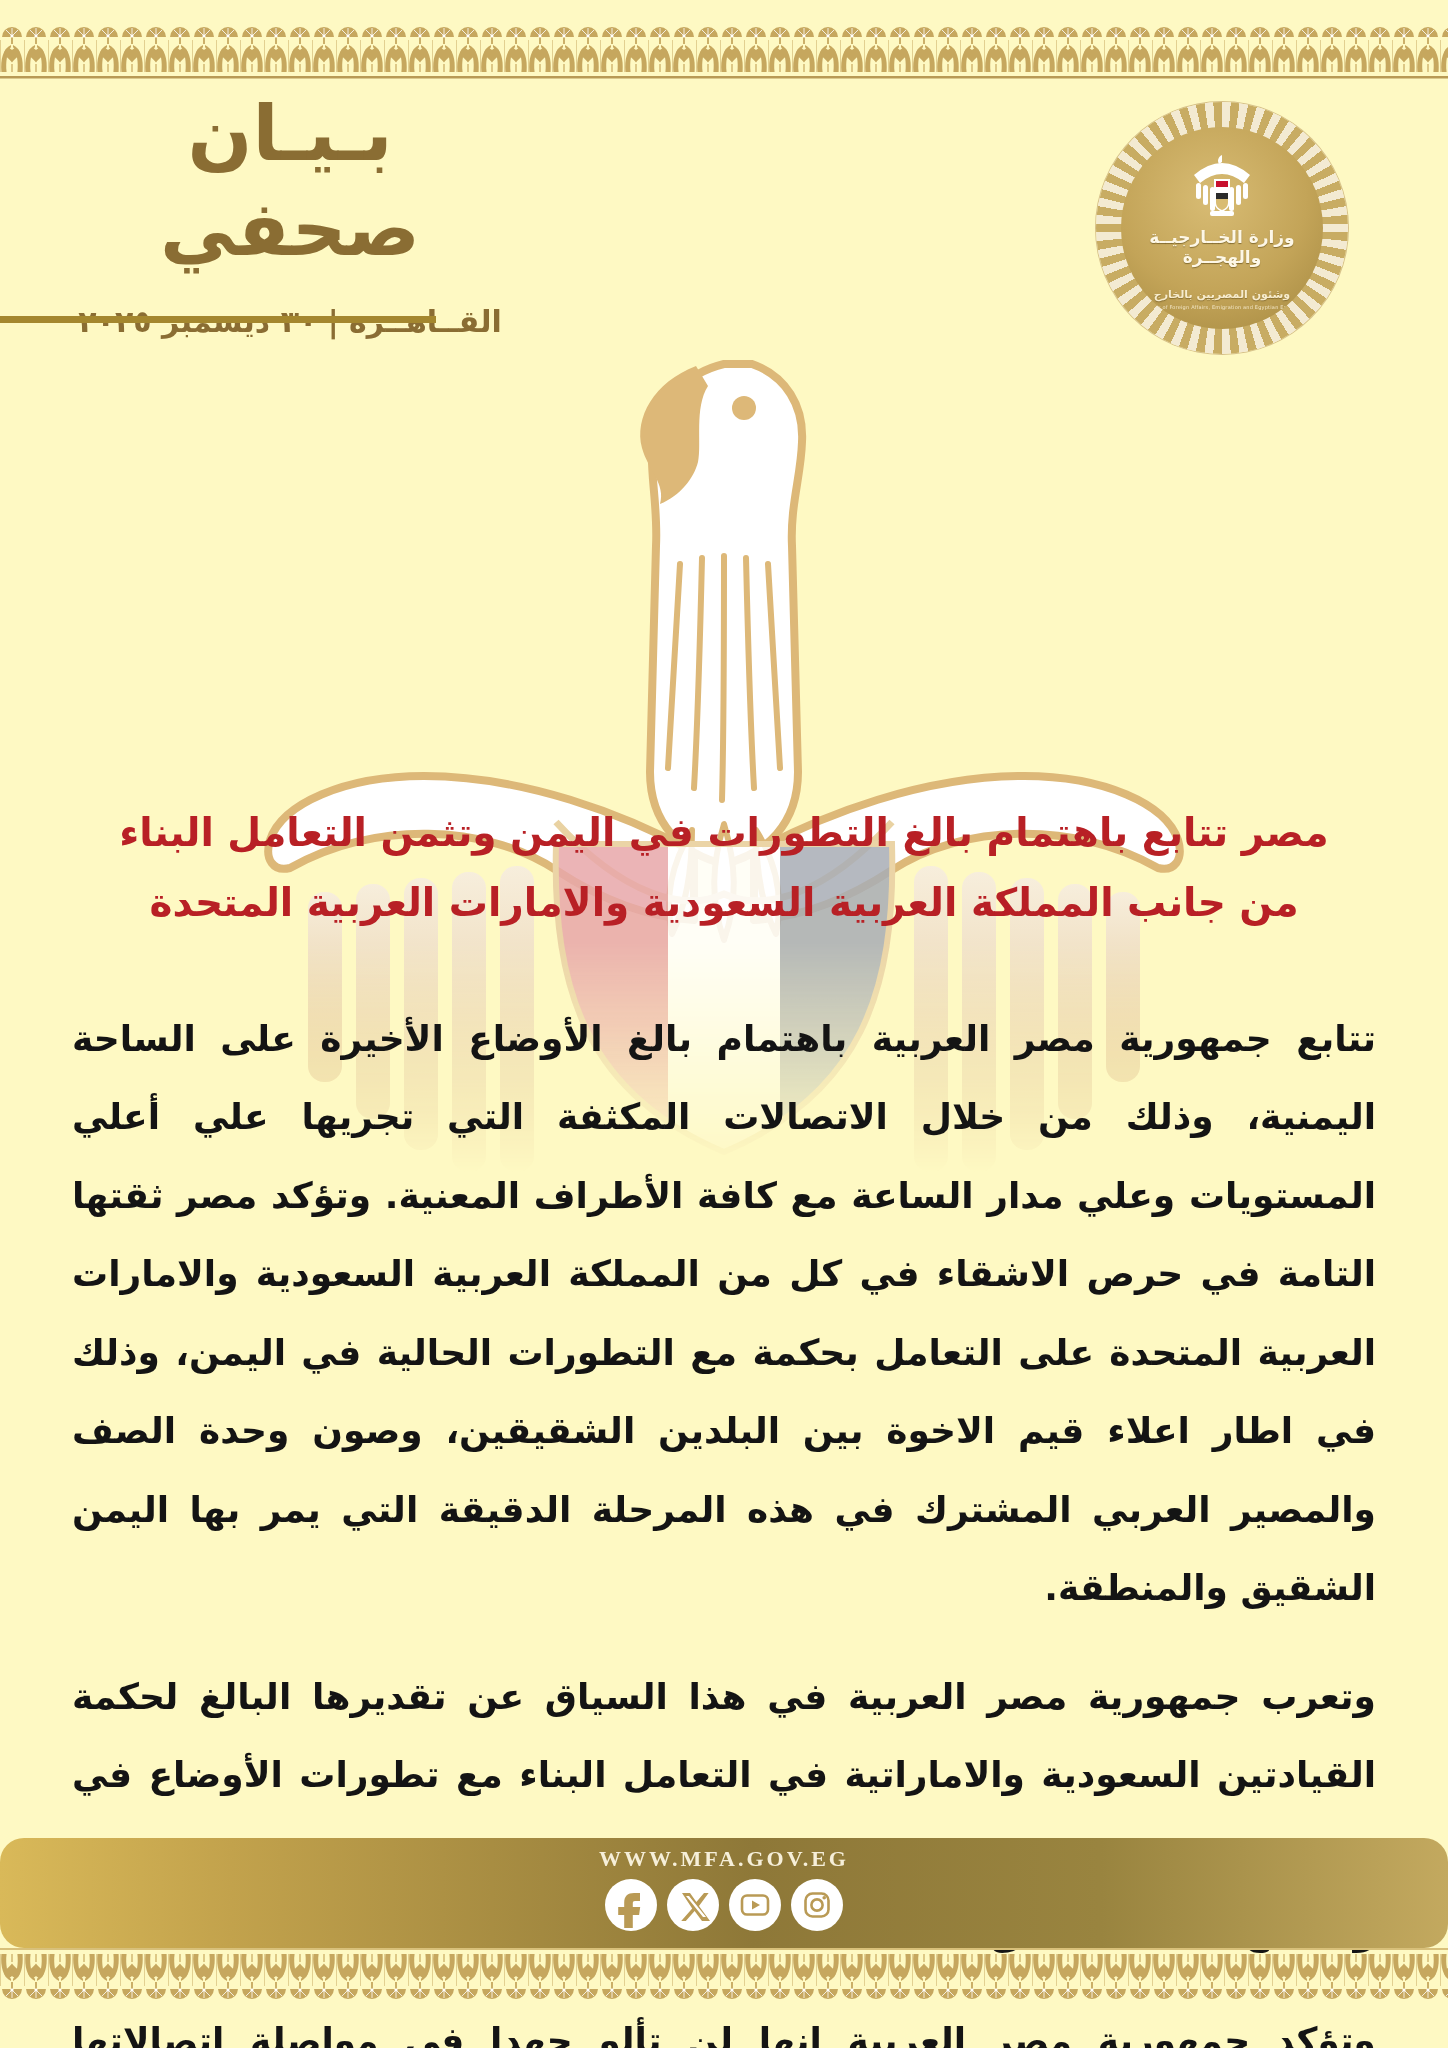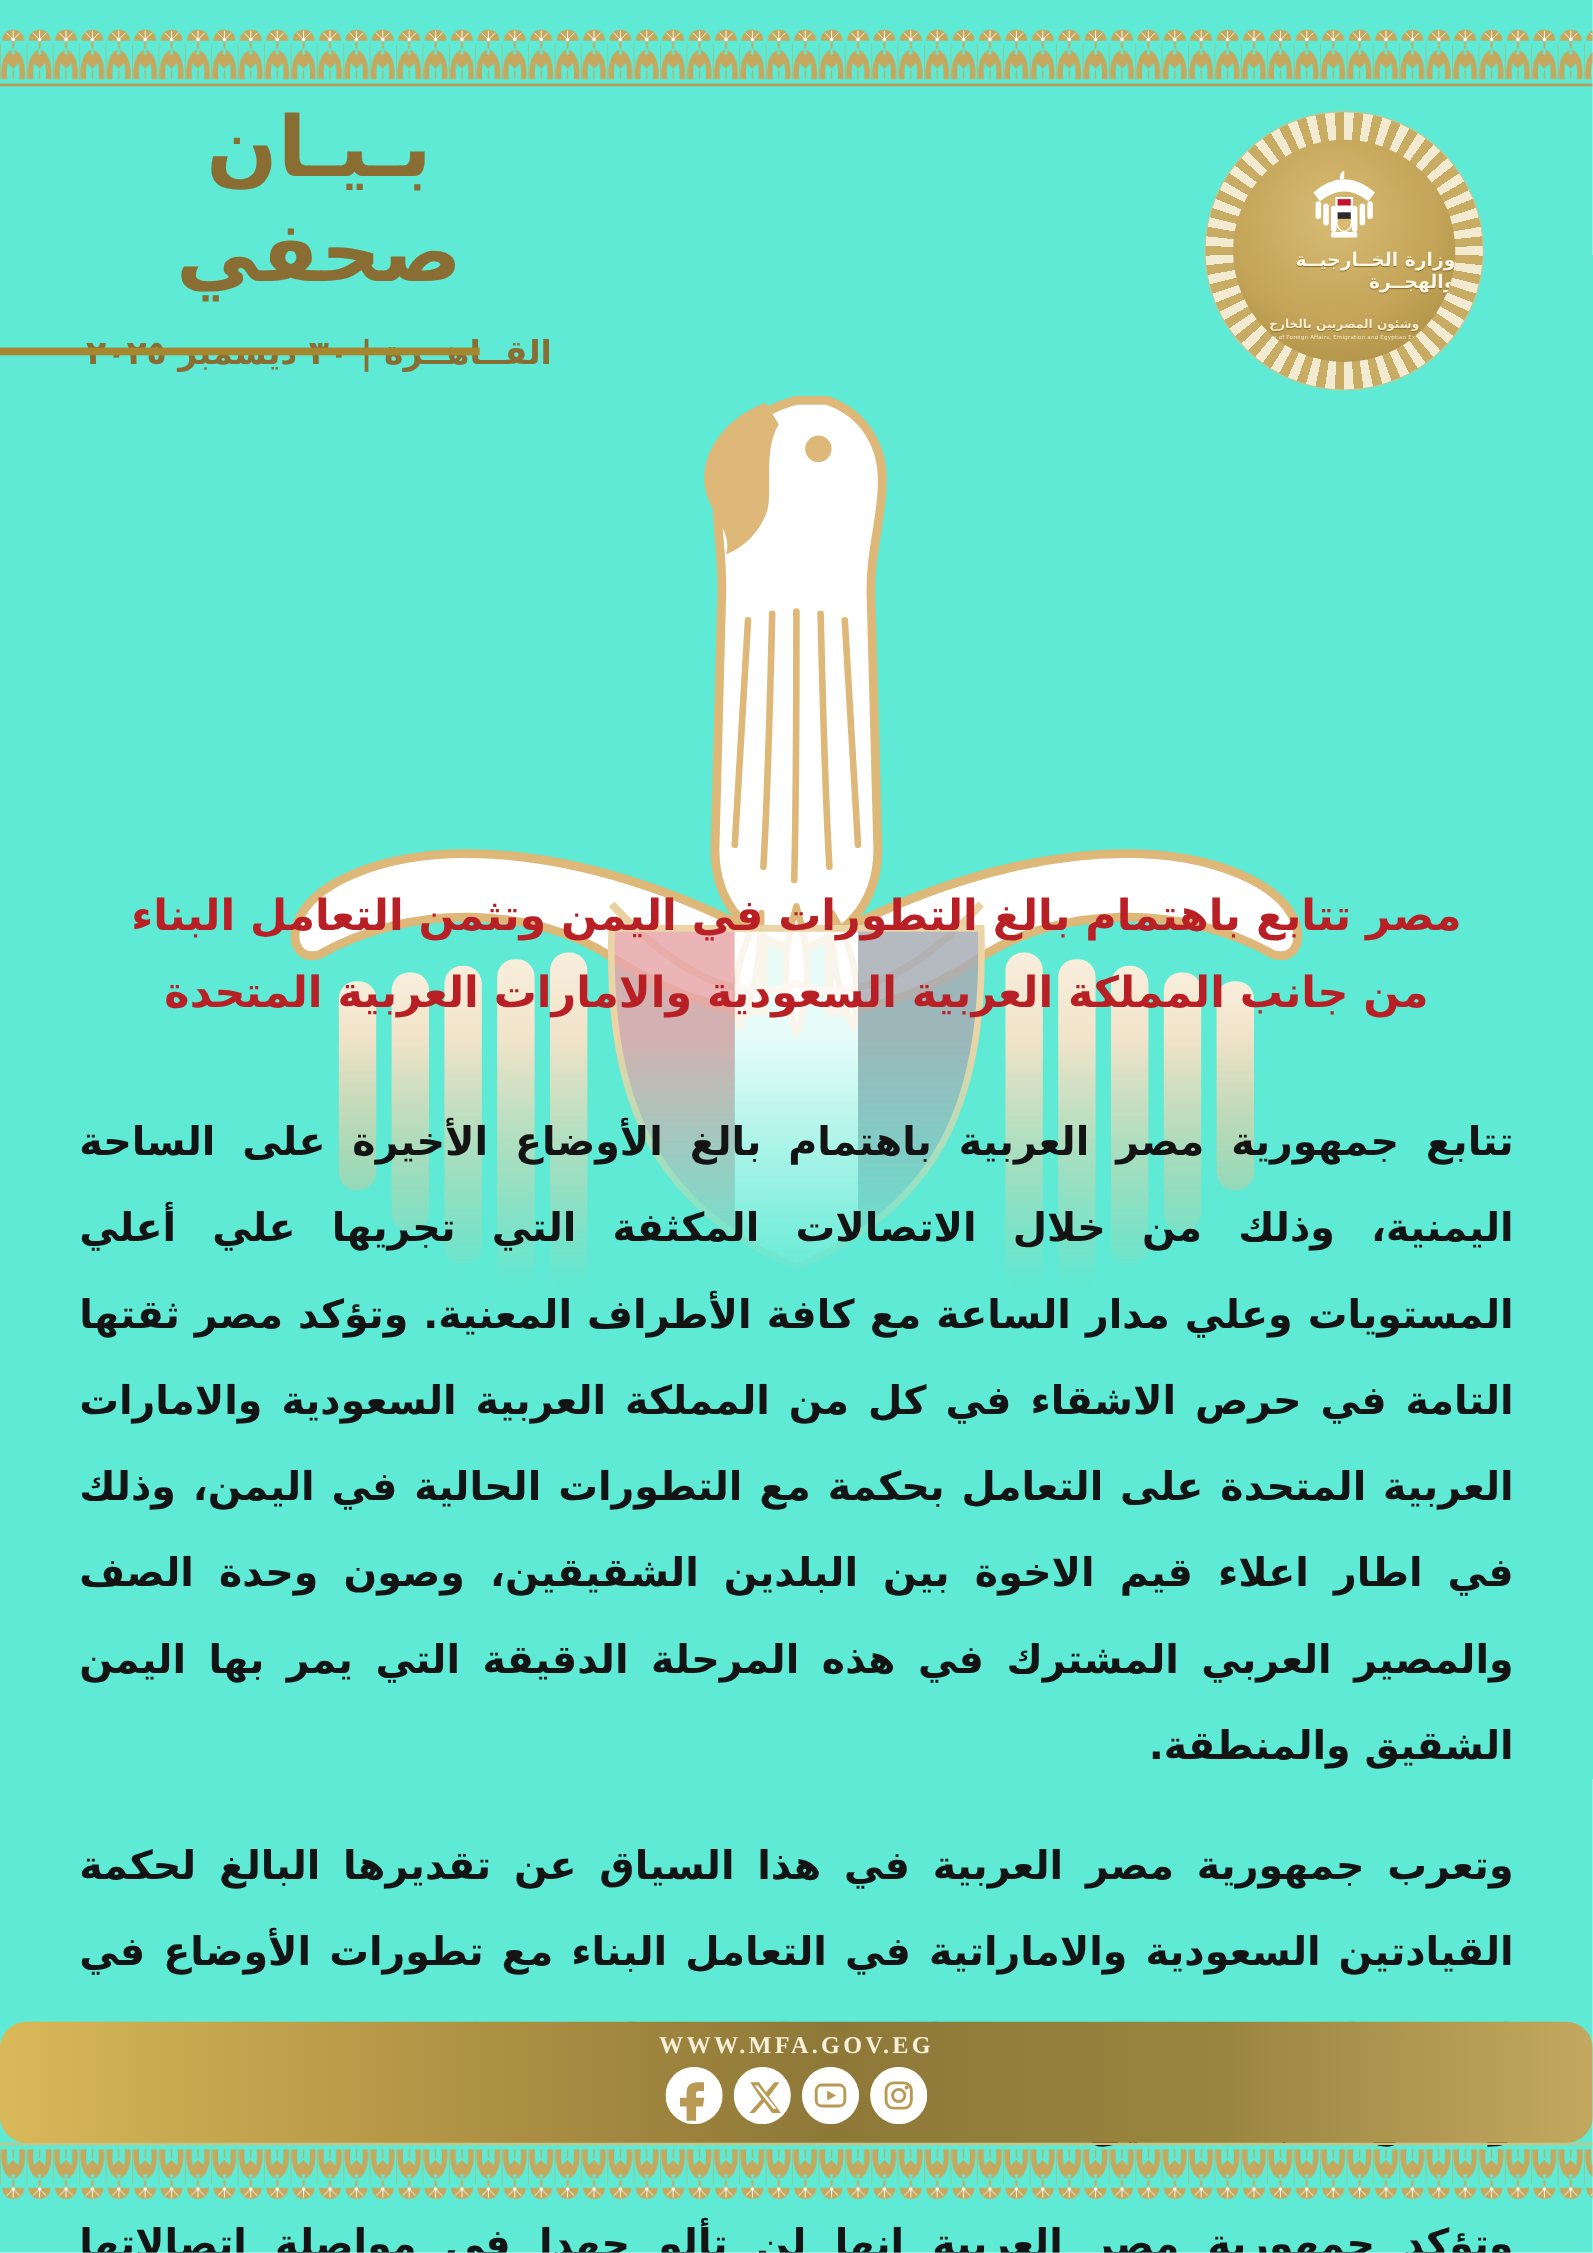--- a/index.html
+++ b/index.html
@@ -1,18 +1,18 @@
 <!DOCTYPE html>
 <html lang="ar"><head>
 <meta charset="utf-8">
 <style>
   html,body{margin:0;padding:0;background:#ffffff;}
   .page{
     position:relative;width:1448px;height:2048px;margin:0 auto;
-    background:#5eead4;overflow:hidden;
+    background:#fef9c3;overflow:hidden;
     font-family:"DejaVu Sans",sans-serif;
   }
   
   .border-svg{position:absolute;left:0;display:block;}
   .border-top{top:22px;}
   .border-bottom{top:1948px;}
   
   .header-left{
     position:absolute;left:60px;top:86px;width:460px;text-align:center;
     color:#8A6D33;direction:rtl;
@@ -33,21 +33,21 @@
     position:absolute;inset:0;border-radius:50%;
     background:repeating-conic-gradient(#F3EAD2 0deg 4deg,#C8AC63 4deg 8deg);
     box-shadow:0 0 0 1px #D6C089;
   }
   .seal-inner{
     position:absolute;inset:25px;border-radius:50%;
     background:radial-gradient(circle at 45% 35%,#D8BC74 0%,#C3A458 55%,#A3873F 100%);
     text-align:center;direction:rtl;overflow:hidden;
   }
   .seal-eagle{display:block;margin:22px auto 0;}
-  .seal-t1{font-size:17px;font-weight:bold;color:#FDF7E6;text-shadow:0 1px 1px rgba(90,70,20,.6);margin-top:4px;text-align:right;}
+  .seal-t1{font-size:17px;font-weight:bold;color:#FDF7E6;text-shadow:0 1px 1px rgba(90,70,20,.6);margin-top:4px;}
   .seal-t2{font-size:11px;font-weight:bold;color:#F7ECCD;text-shadow:0 1px 1px rgba(90,70,20,.5);margin-top:21px;}
   .seal-t3{
     font-size:5px;color:#F3E7C6;letter-spacing:.2px;margin:3px auto 0;width:82%;
     white-space:nowrap;overflow:hidden;direction:ltr;
   }
   
   .watermark{position:absolute;left:224px;top:352px;pointer-events:none;}
   
   .headline{
     position:absolute;left:84px;right:84px;top:798px;margin:0;

